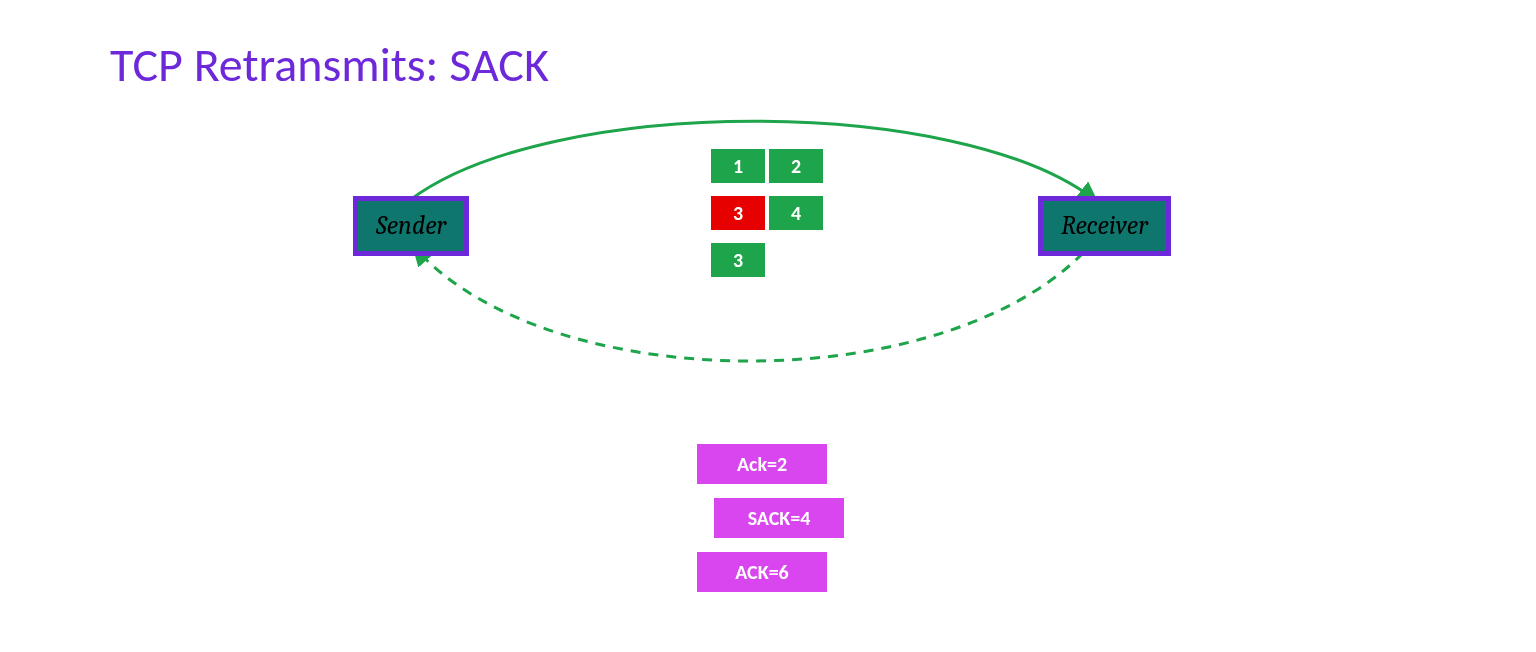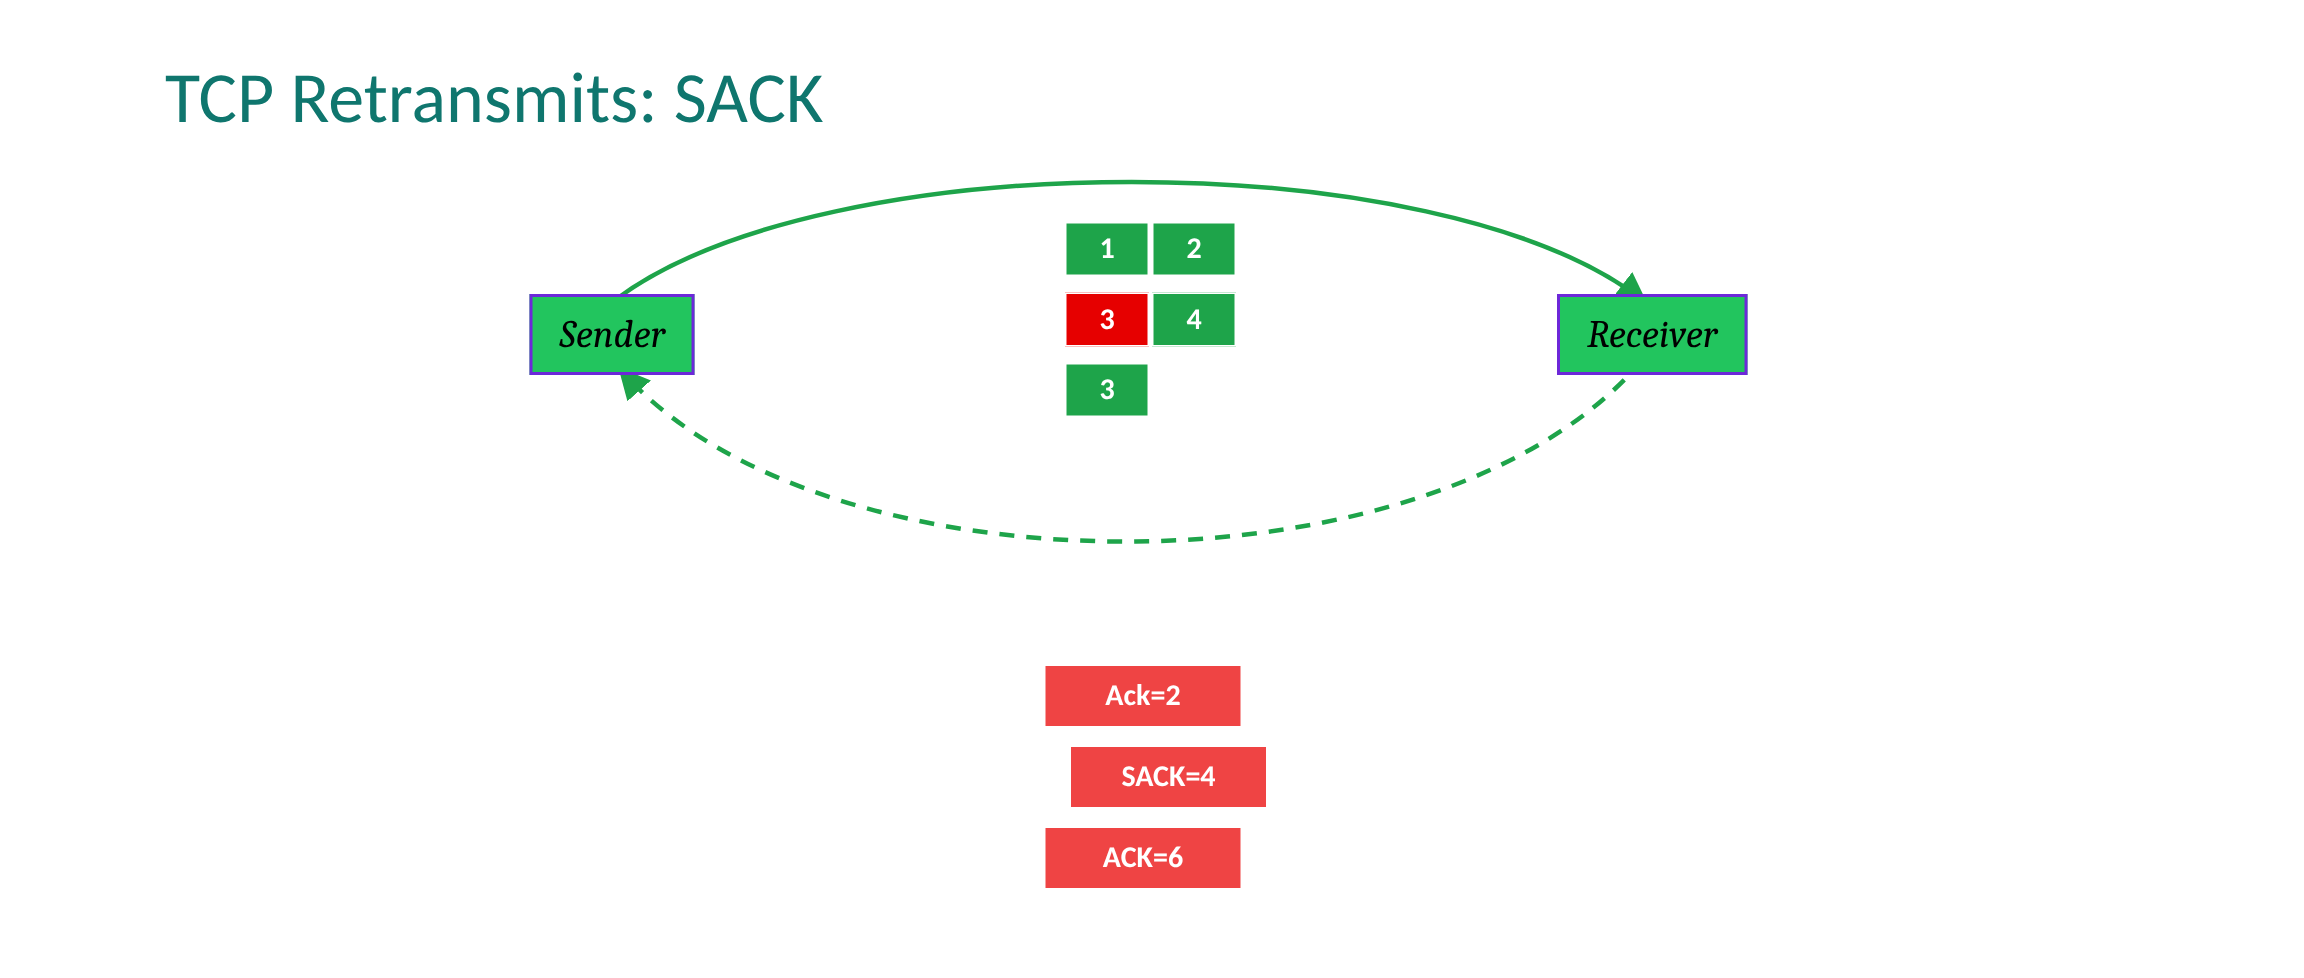--- a/index.html
+++ b/index.html
@@ -9,46 +9,46 @@
       background: #ffffff;
       position: relative;
       font-family: Calibri, sans-serif;
     }
     .title {
       position: absolute;
       left: 110px;
       top: 35px;
       font-size: 48px;
       font-weight: 400;
-      color: #0f766e;
+      color: #6d28d9;
     }
     .node-box {
       position: absolute;
-      border: 2px solid #6d28d9;
-      background: #22c55e;
+      border: 5px solid #6d28d9;
+      background: #0f766e;
       font-family: Cambria, Georgia, serif;
       font-style: italic;
       font-size: 26px;
       padding: 10px 18px;
     }
     .packet {
       position: absolute;
       color: #fff;
       font-weight: bold;
       font-size: 20px;
       display: flex;
       align-items: center;
       justify-content: center;
       border: 1px solid #fff;
     }
     .green { background: #1ea44a; }
     .red { background: #e60000; }
     .ack-box {
       position: absolute;
-      background: #ef4444;
+      background: #d946ef;
       color: #fff;
       font-weight: bold;
       font-size: 20px;
       display: flex;
       align-items: center;
       justify-content: center;
     }
     svg { position: absolute; left: 0; top: 0; }
   </style>
 </head>

